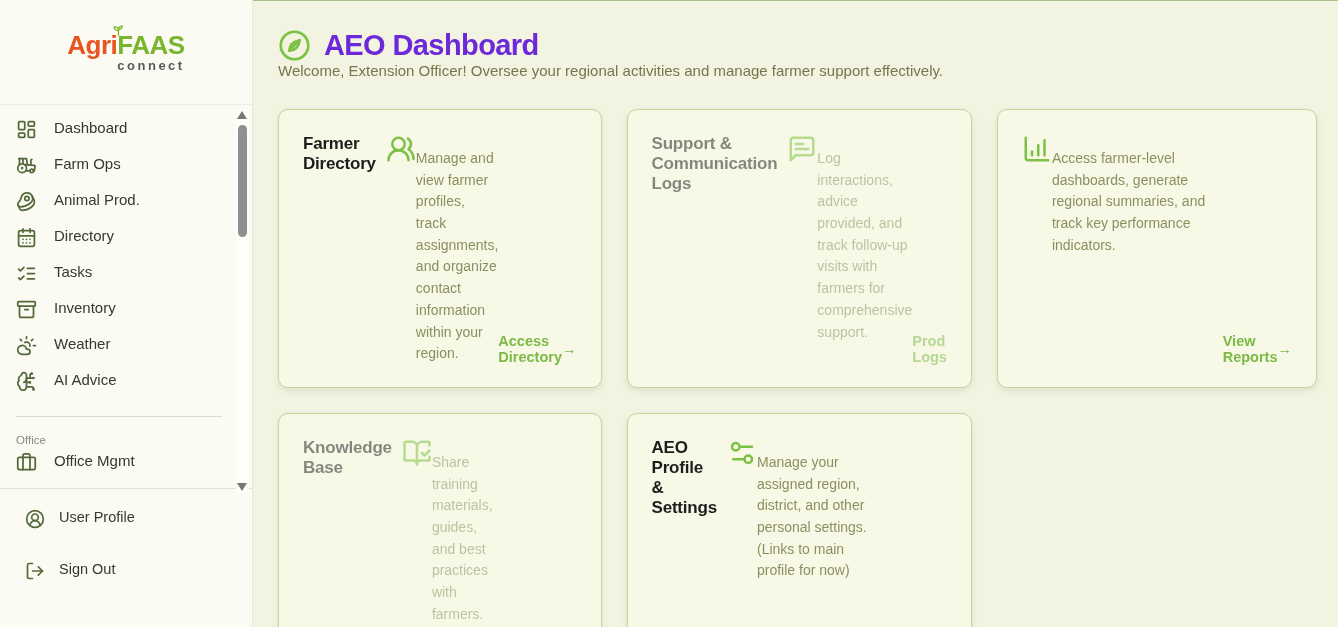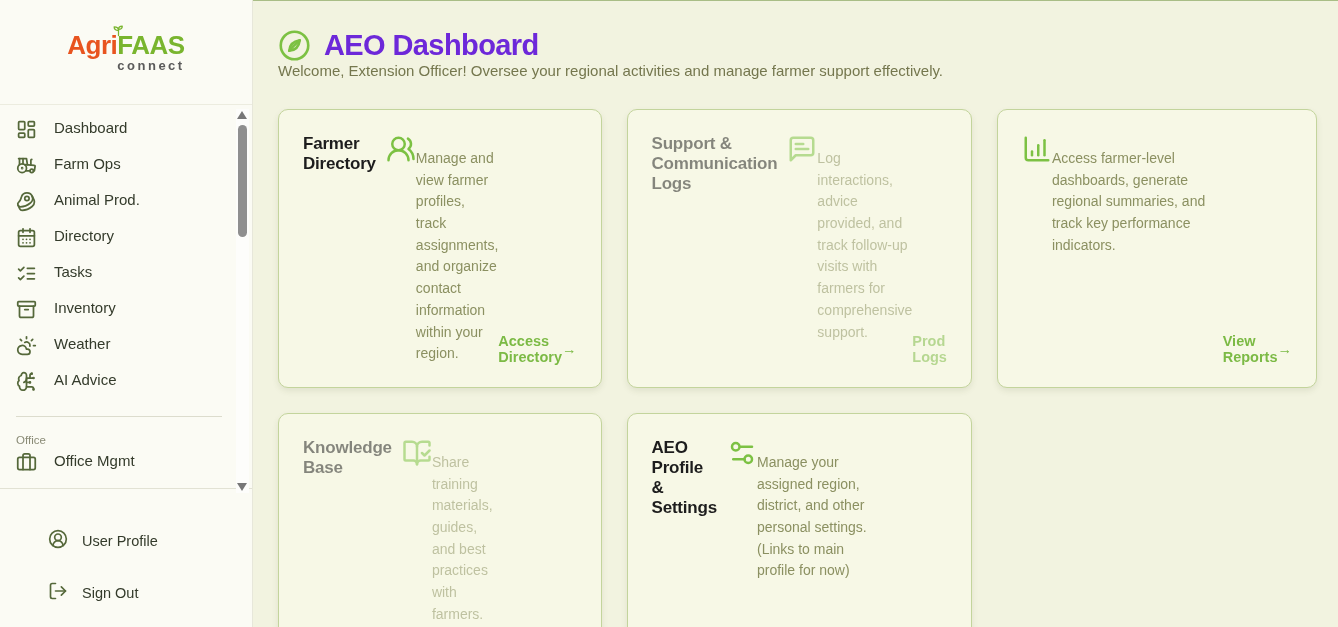--- a/index.html
+++ b/index.html
@@ -47,22 +47,22 @@
   .sb-up, .sb-down { position:absolute; left:1px; width:0; height:0; border-left:5.5px solid transparent; border-right:5.5px solid transparent; }
   .sb-up   { top:2px; border-bottom:8px solid #777; }
   .sb-down { bottom:2px; border-top:8px solid #777; }
   .sb-thumb { position:absolute; top:16px; left:2px; width:9px; height:112px; background:#8f8f8f; border-radius:5px; }
 
   .sidebar-footer {
     border-top:1px solid #e2e2d4;
     padding:20px 0 14px 0;
   }
   .footer-item {
-    height:40px; display:flex; align-items:flex-end; gap:14px;
-    padding-left:48px; margin-bottom:12px; cursor:pointer; text-decoration:none; color:#343b2b;
+    height:40px; display:flex; align-items:flex-start; gap:14px;
+    padding-left:25px; margin-bottom:12px; cursor:pointer; text-decoration:none; color:#343b2b;
   }
   .footer-item .nicon { width:20px; height:20px; color:#55683a; display:flex; }
   .footer-item .nlabel { font-size:14.5px; }
 
   
   .main { flex:1; display:flex; flex-direction:column; overflow:hidden; }
   .topbar { height:57px; background:#f4f5e3; border-bottom:1px solid #a9bd86; }
   .content { flex:1; padding:28px 21px 0 25px; }
 
   .page-header { display:flex; align-items:center; gap:13px; }

